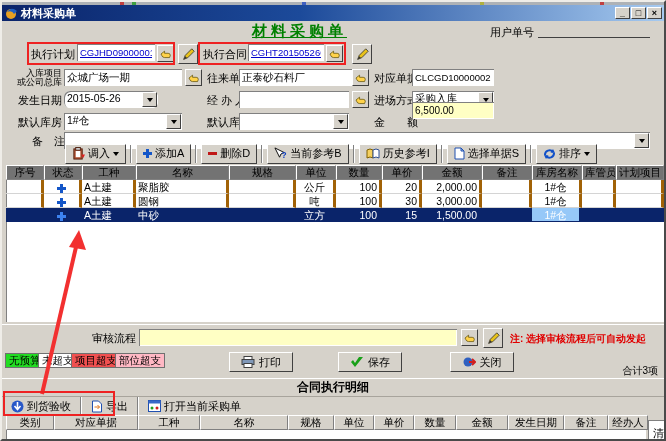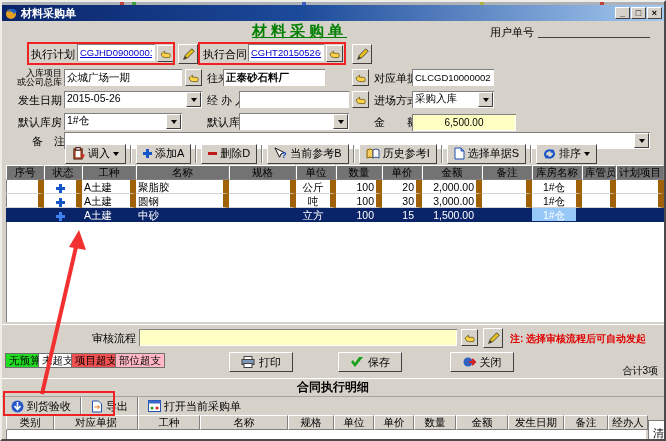--- a/index.html
+++ b/index.html
@@ -48,21 +48,21 @@
   .tbtn{height:20px;background:#d6d2ca;border:1px solid;border-color:#fff #404040 #404040 #fff;
         display:flex;align-items:center;gap:3px;font-size:11px;padding:0 6px;white-space:nowrap;}
   .tsep{width:2px;height:18px;border-left:1px solid #808080;border-right:1px solid #fff;margin:0 4px;}
   
   #grid{left:4px;top:163px;width:658px;height:157px;background:#fff;
         box-shadow:inset 1px 1px 0 #808080,inset -1px -1px 0 #fff;overflow:hidden;}
   .grow{display:flex;height:14px;}
   .grow.hdr2{height:15px;}
   .gc{flex:none;overflow:hidden;white-space:nowrap;font-size:10.5px;padding:0 2px;line-height:14px;}
   .hdr2 .gc{background:#737373;border:1px solid;border-color:#fff #808080 #808080 #fff;text-align:center;line-height:13px;}
-  .body .gc{border-right:6px solid #a16207;border-bottom:1px solid #d4d4d4;}
+  .body .gc{border-right:3px solid #a16207;border-bottom:1px solid #d4d4d4;}
   .c0{width:38px;} .c1{width:38px;text-align:center;} .c2{width:54px;} .c3{width:93px;} .c4{width:67px;}
   .c5{width:40px;text-align:center;} .c6{width:46px;text-align:right;} .c7{width:40px;text-align:right;}
   .c8{width:60px;text-align:right;} .c9{width:50px;} .c10{width:50px;text-align:center;} .c11{width:34px;} .c12{width:48px;}
   .body.sel .gc{background:#0a246a;color:#fff;border-color:#0a246a;}
   .body.sel .gc.whse{background:#96c8f8;color:#fff;}
   .plus{display:inline-block;width:9px;height:9px;vertical-align:middle;
         background:linear-gradient(#1456c8,#1456c8) center/9px 3px no-repeat,
                    linear-gradient(#1456c8,#1456c8) center/3px 9px no-repeat;}
   .sel .plus{background:linear-gradient(#3c82f0,#3c82f0) center/9px 3px no-repeat,
              linear-gradient(#3c82f0,#3c82f0) center/3px 9px no-repeat;}
@@ -159,31 +159,31 @@
       <div>入库项目</div>
       <div>或公司总库</div>
     </div>
     <input class="field abs" style="left: 62px; top: 3px; width: 118px; font-size: 10.5px;" value="众城广场一期">
     <button class="handbtn abs" style="left:183px;top:3px;">
       <svg class="ic" width="12" height="10" viewBox="0 0 16 14">
         <path d="M1 7 L6 3 L6 6 L11 6 Q14 6 14 9 L13 12 L6 12 Q3 12 2 9 Z" fill="#ffd24a" stroke="#5a4a00"></path>
         </svg>
     </button>
     <span class="lbl abs" style="left:205px;top:5px;">往来单位</span>
-    <input class="field abs" style="left: 221px; top: 3px; width: 102px; font-size: 10.5px; font-weight: bold;" value="正泰砂石料厂">
+    <input class="field abs" style="left: 237px; top: 3px; width: 128px; font-size: 10.5px;" value="正泰砂石料厂">
     <button class="handbtn abs" style="left:350px;top:3px;">
       <svg class="ic" width="12" height="10" viewBox="0 0 16 14">
         <path d="M1 7 L6 3 L6 6 L11 6 Q14 6 14 9 L13 12 L6 12 Q3 12 2 9 Z" fill="#ffd24a" stroke="#5a4a00"></path>
         </svg>
     </button>
     <span class="lbl abs" style="left:372px;top:5px;">对应单据</span>
     <input class="field abs" style="left: 410px; top: 3px; width: 82px; font-size: 9.5px;" value="CLCGD100000029">
 
     <span class="lbl abs" style="left:16px;top:27px;">发生日期</span>
-    <div class="combo abs" style="left:62px;top:25px;width:138px;">
+    <div class="combo abs" style="left:62px;top:25px;width:94px;border-radius:6px;">
       <span class="cval">2015-05-26</span>
       <button class="arrowbtn">
           <span class="darr"></span>
         </button>
     </div>
     <span class="lbl abs" style="left:205px;top:27px;">经 办 人</span>
     <input class="field abs" style="left: 237px; top: 25px; width: 110px;" value="">
     <button class="handbtn abs" style="left:350px;top:25px;">
       <svg class="ic" width="12" height="10" viewBox="0 0 16 14">
         <path d="M1 7 L6 3 L6 6 L11 6 Q14 6 14 9 L13 12 L6 12 Q3 12 2 9 Z" fill="#ffd24a" stroke="#5a4a00"></path>
@@ -205,21 +205,21 @@
         </button>
     </div>
     <span class="lbl abs" style="left:205px;top:49px;">默认库管</span>
     <div class="combo abs" style="left:237px;top:47px;width:110px;">
       <span class="cval"></span>
       <button class="arrowbtn">
           <span class="darr"></span>
         </button>
     </div>
     <span class="lbl abs" style="left:372px;top:49px;">金　　额</span>
-    <input class="field yellow abs" style="left: 410px; top: 48px; width: 104px; text-align: center;" value="6,500.00">
+    <input class="field yellow abs" style="left: 410px; top: 36px; width: 82px;" value="6,500.00">
 
     <span class="lbl abs" style="left:30px;top:68px;">备　注</span>
     <div class="combo abs" style="left:62px;top:66px;width:586px;">
       <span class="cval"></span>
       <button class="arrowbtn">
           <span class="darr"></span>
         </button>
     </div>
   </div>
 

